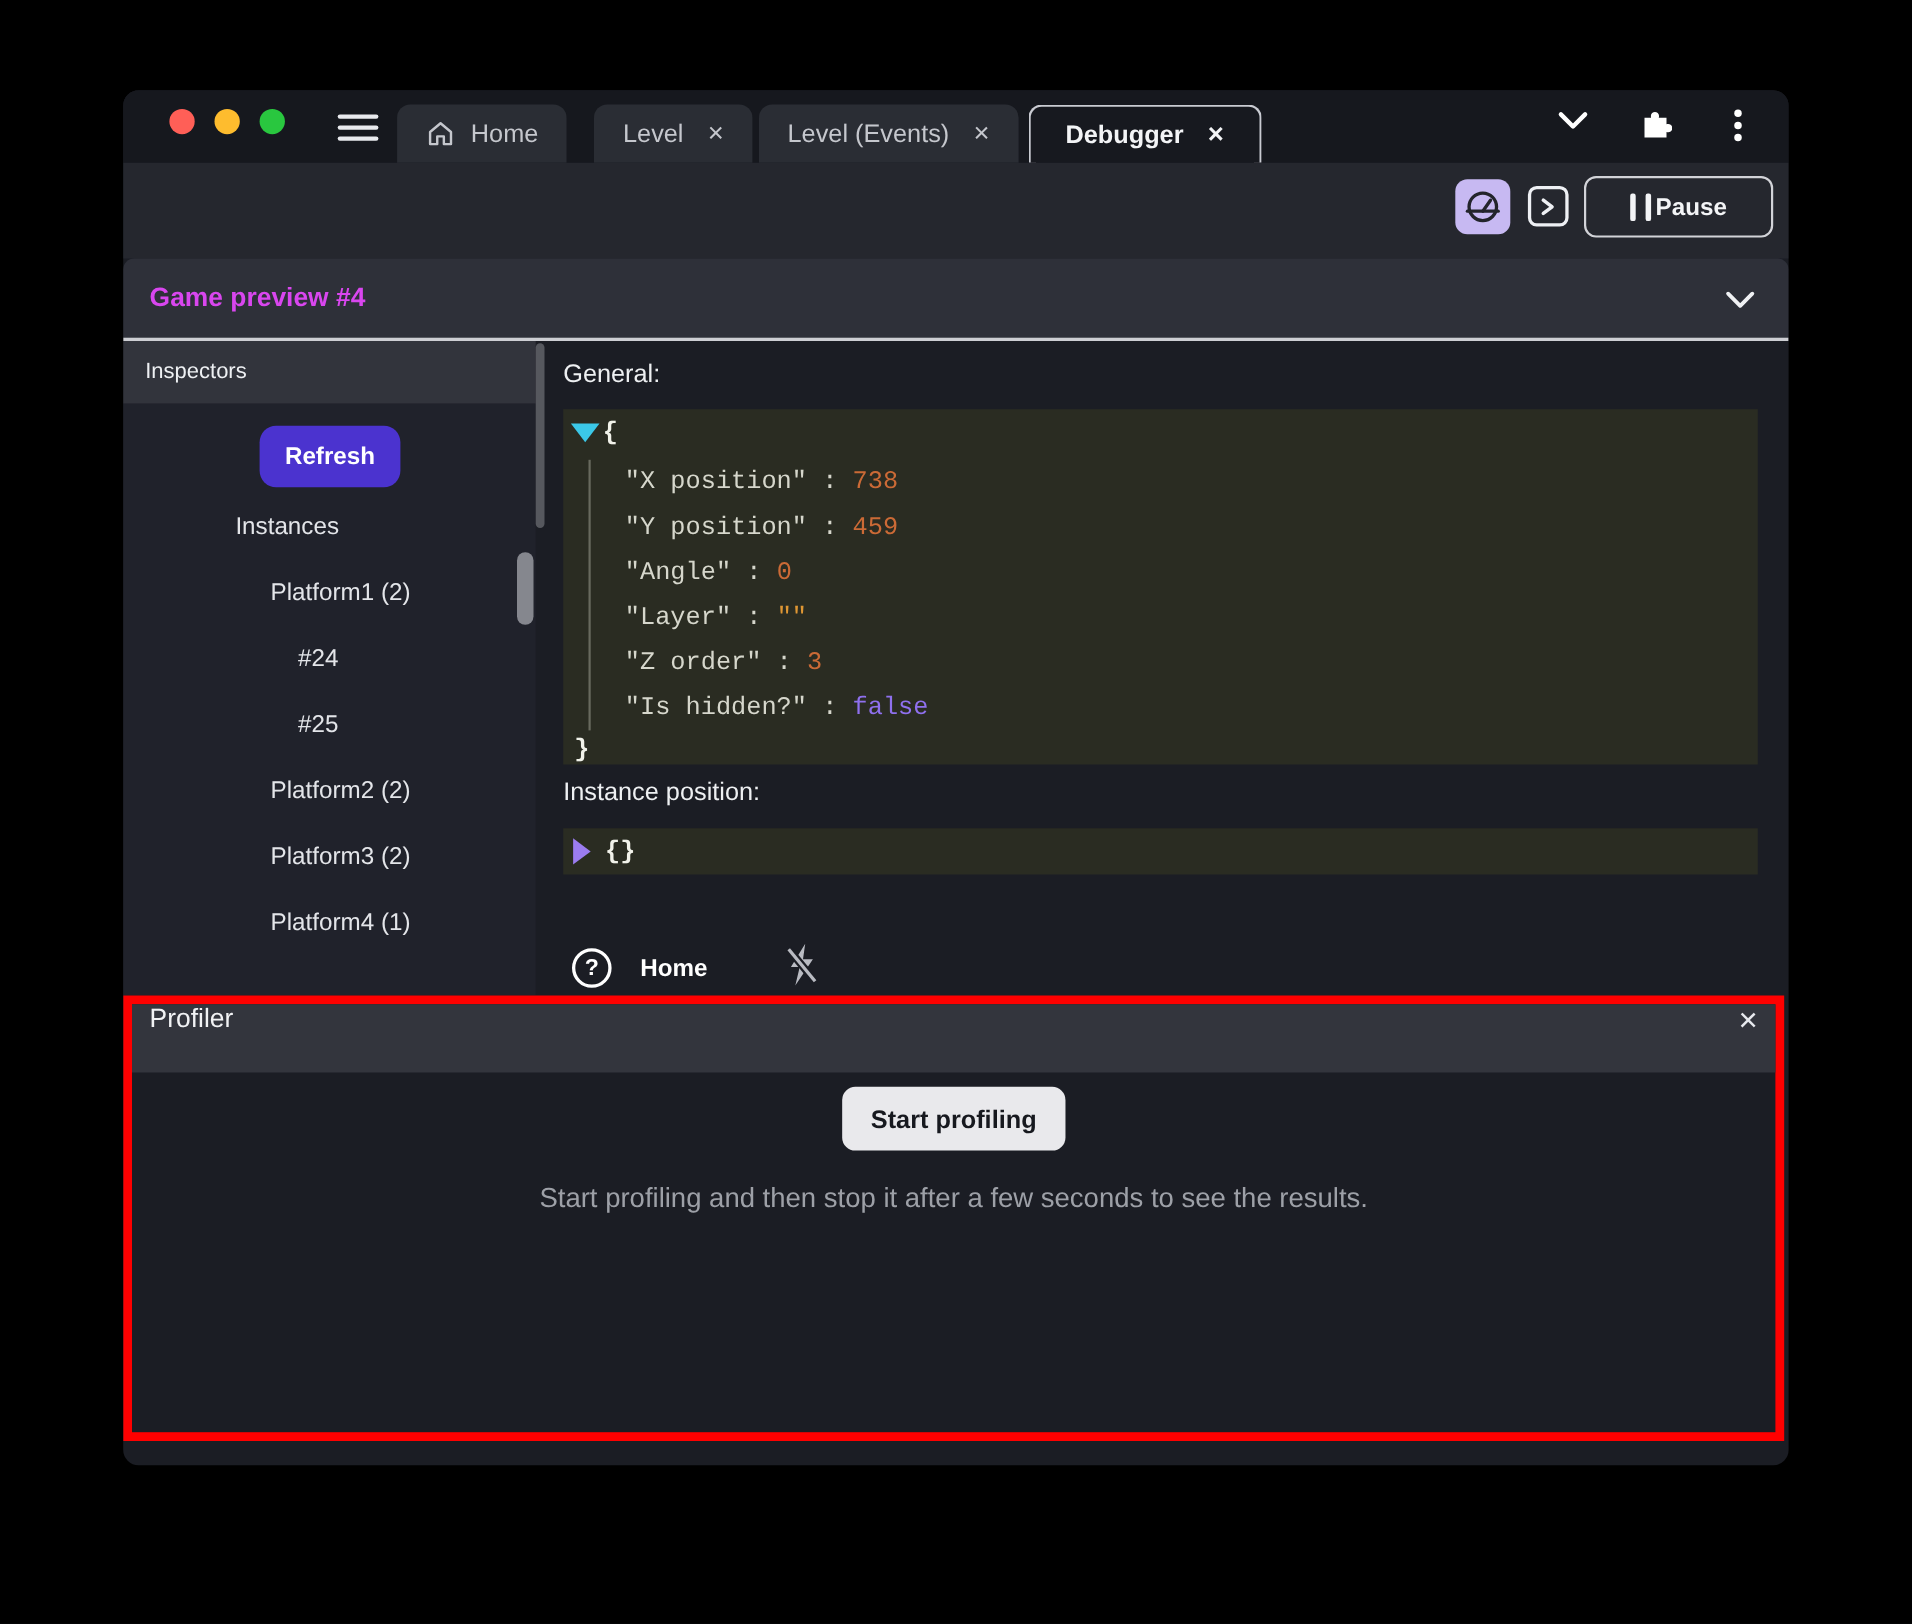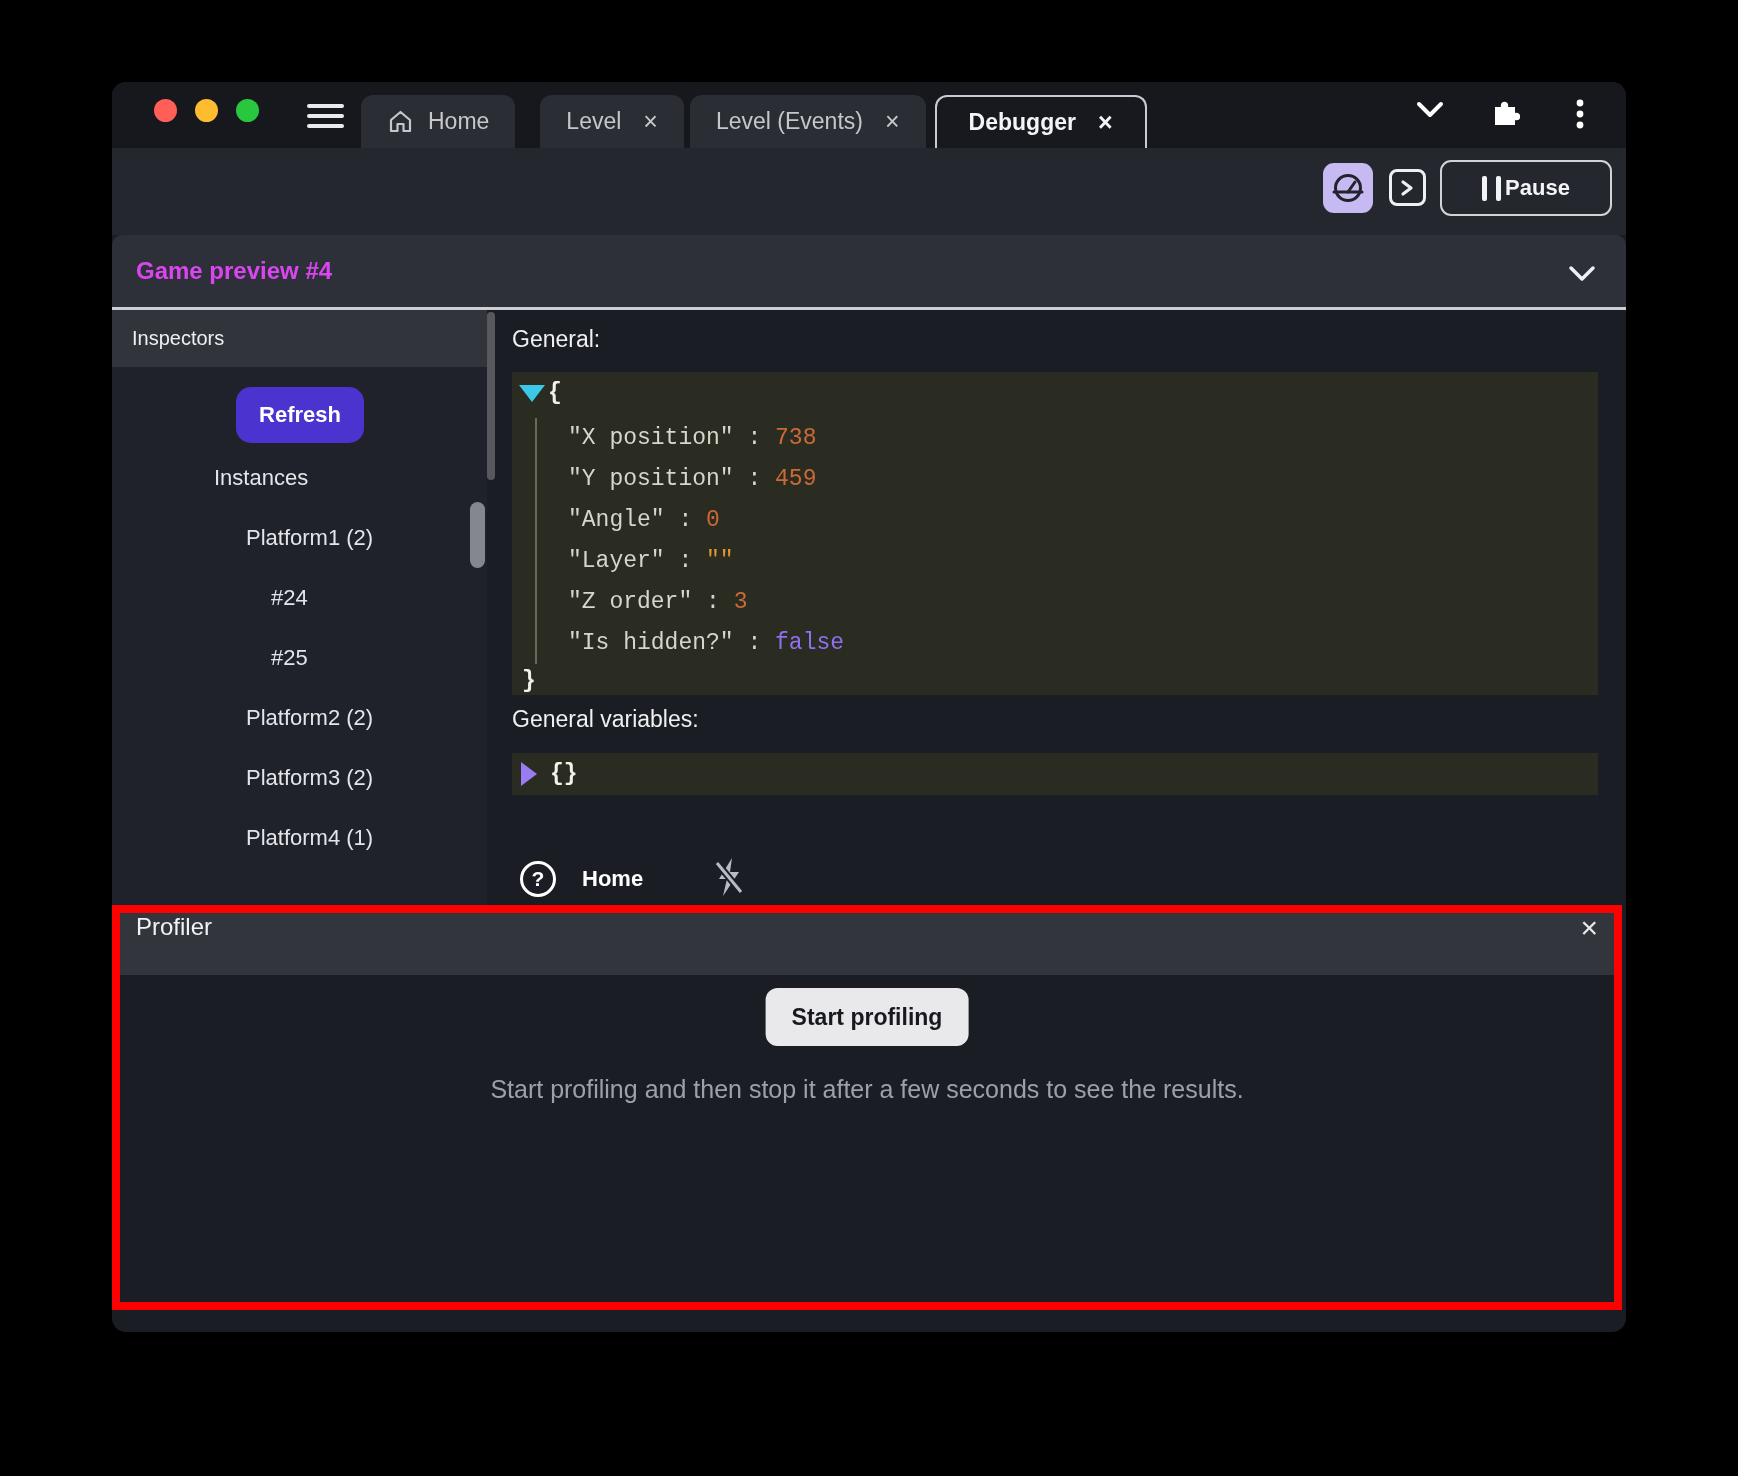--- a/index.html
+++ b/index.html
@@ -225,21 +225,21 @@
             <div class="json-line"><span>"X position" : </span><span class="v-number">738</span></div>
             <div class="json-line"><span>"Y position" : </span><span class="v-number">459</span></div>
             <div class="json-line"><span>"Angle" : </span><span class="v-number">0</span></div>
             <div class="json-line"><span>"Layer" : </span><span class="v-string">""</span></div>
             <div class="json-line"><span>"Z order" : </span><span class="v-number">3</span></div>
             <div class="json-line"><span>"Is hidden?" : </span><span class="v-boolean">false</span></div>
           </div>
         <span class="json-close">}</span>
       </div>
 
-      <div class="section-label iv-label">General variables:</div>
+      <div class="section-label iv-label">Instance position:</div>
       <div class="iv-box mono">
         <div class="tri-right"></div>
         <span class="iv-value">{}</span>
       </div>
 
       <div class="help-row">
         <div class="help-circle">?</div>
         <span class="help-label">Home</span>
         <span class="flash-wrap">
           <svg width="36" height="42" viewBox="0 0 36 42">

